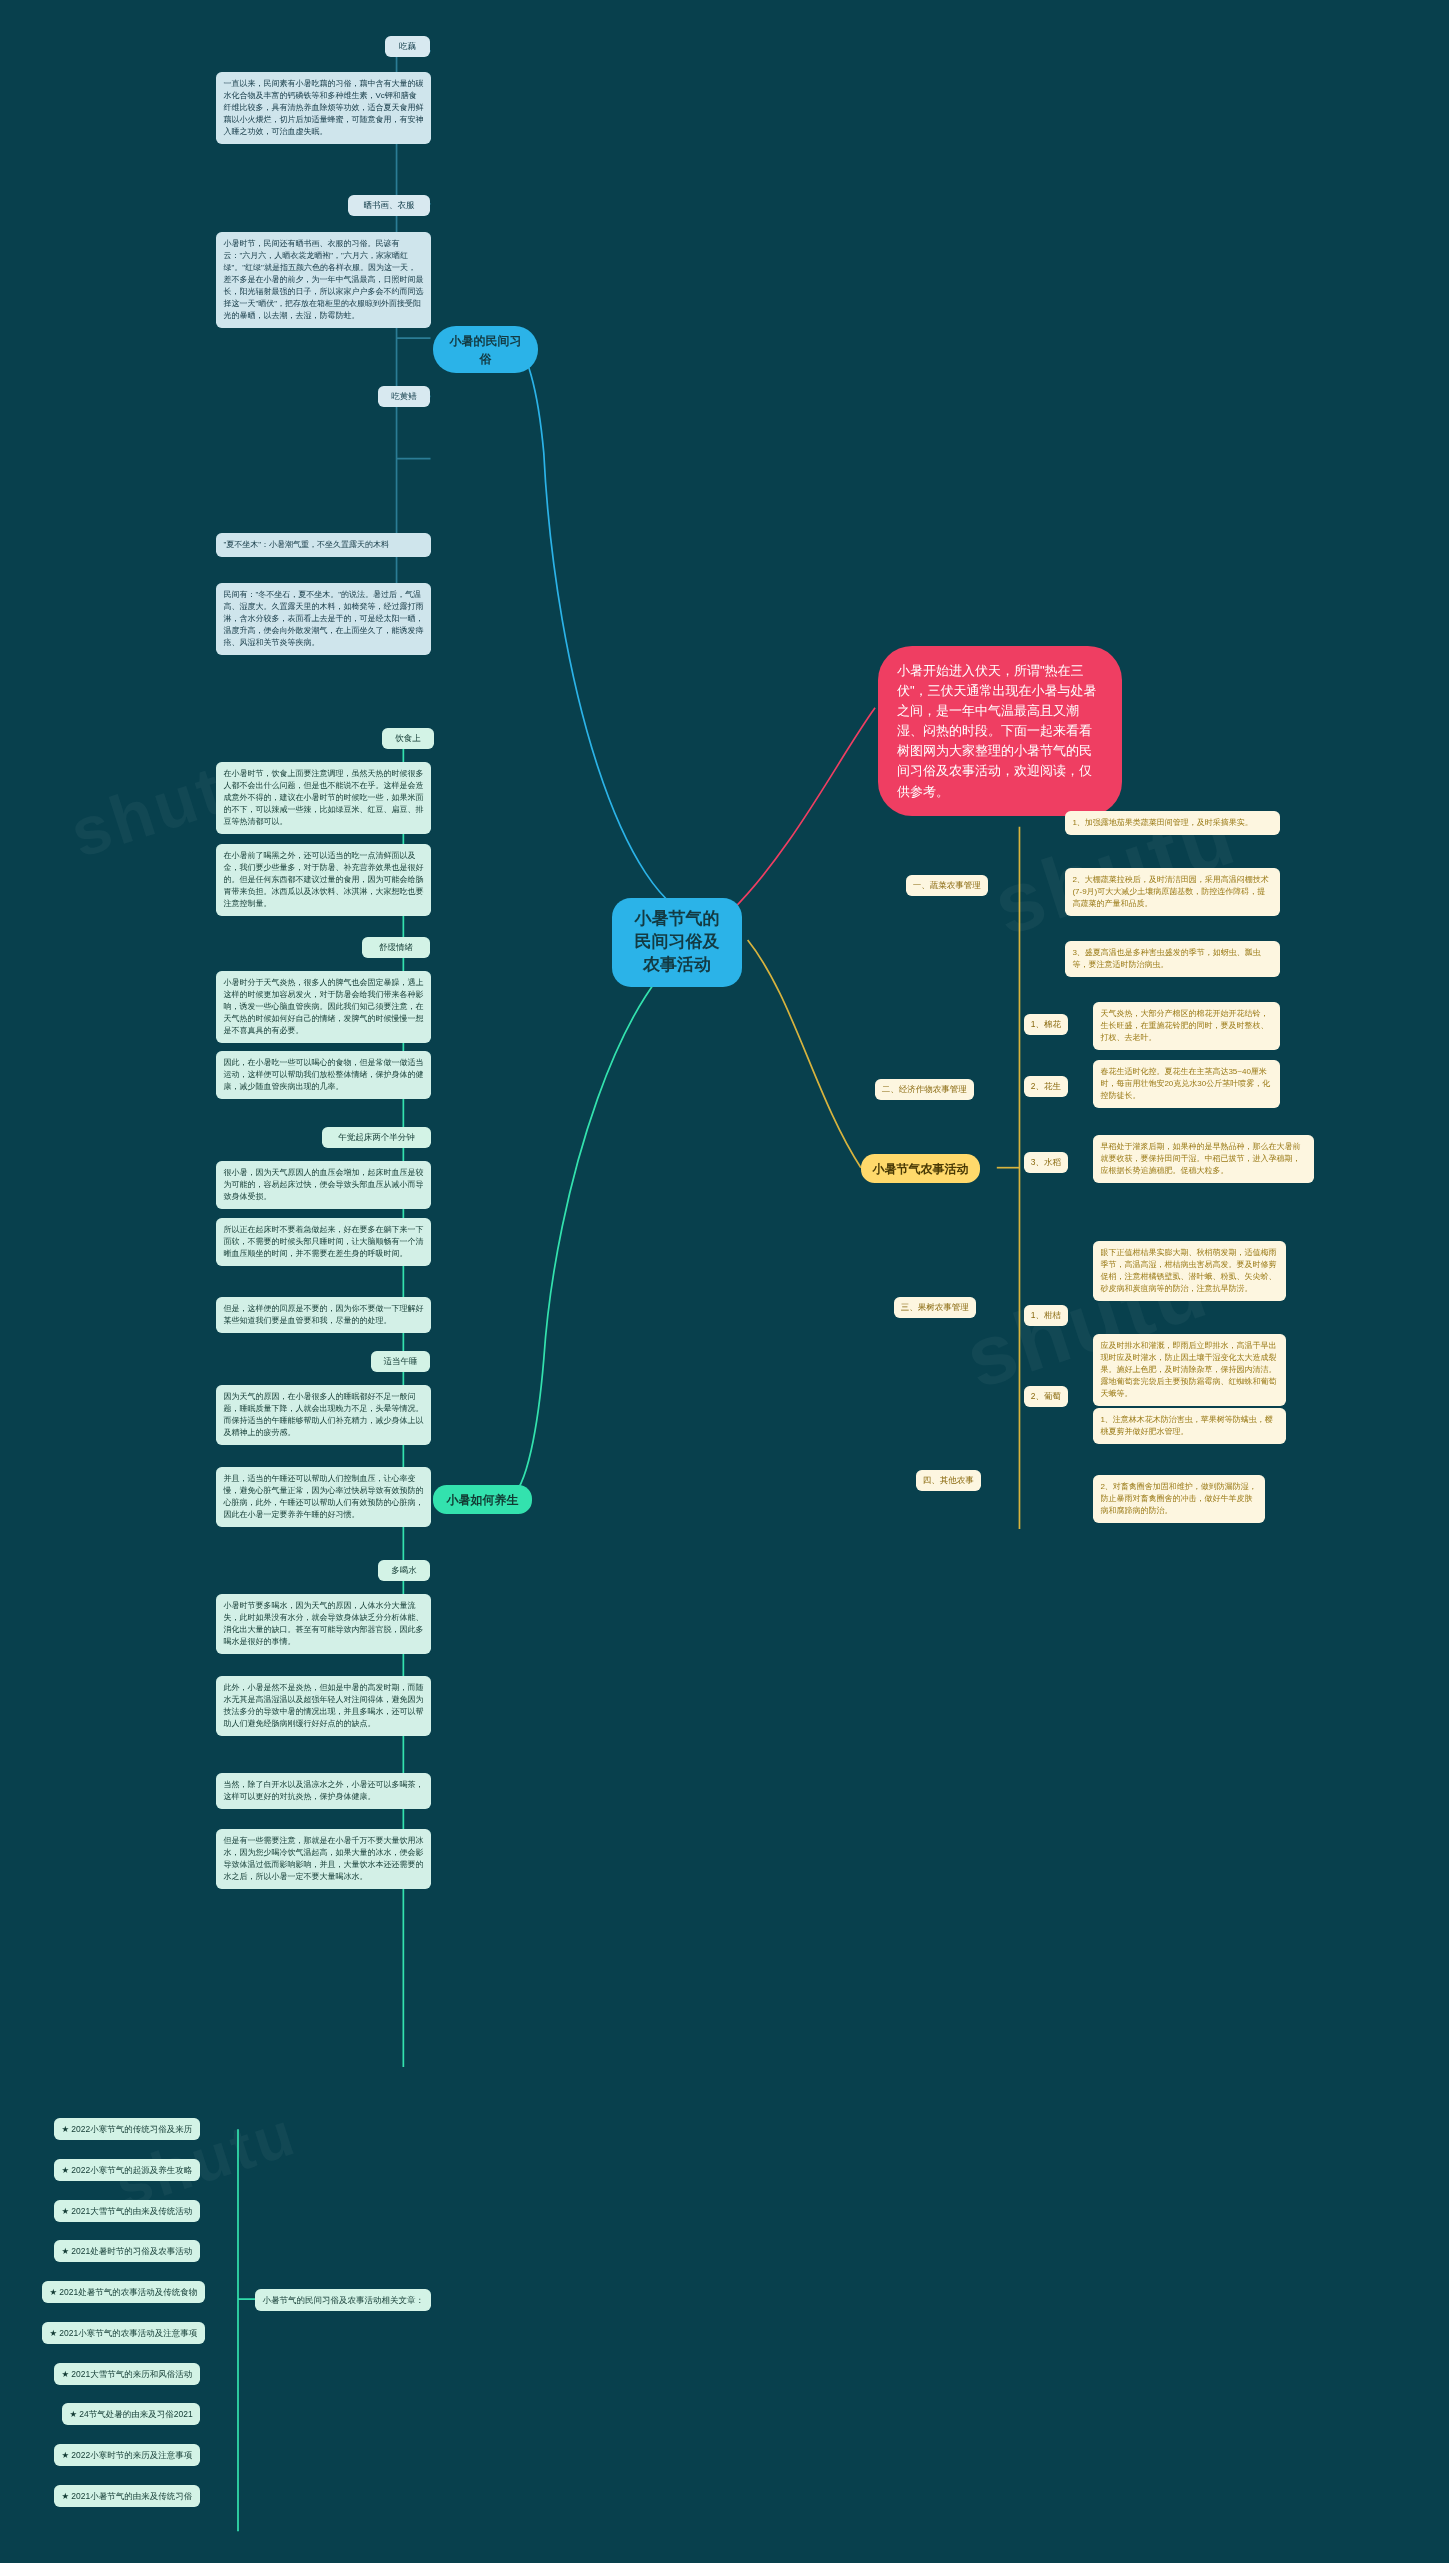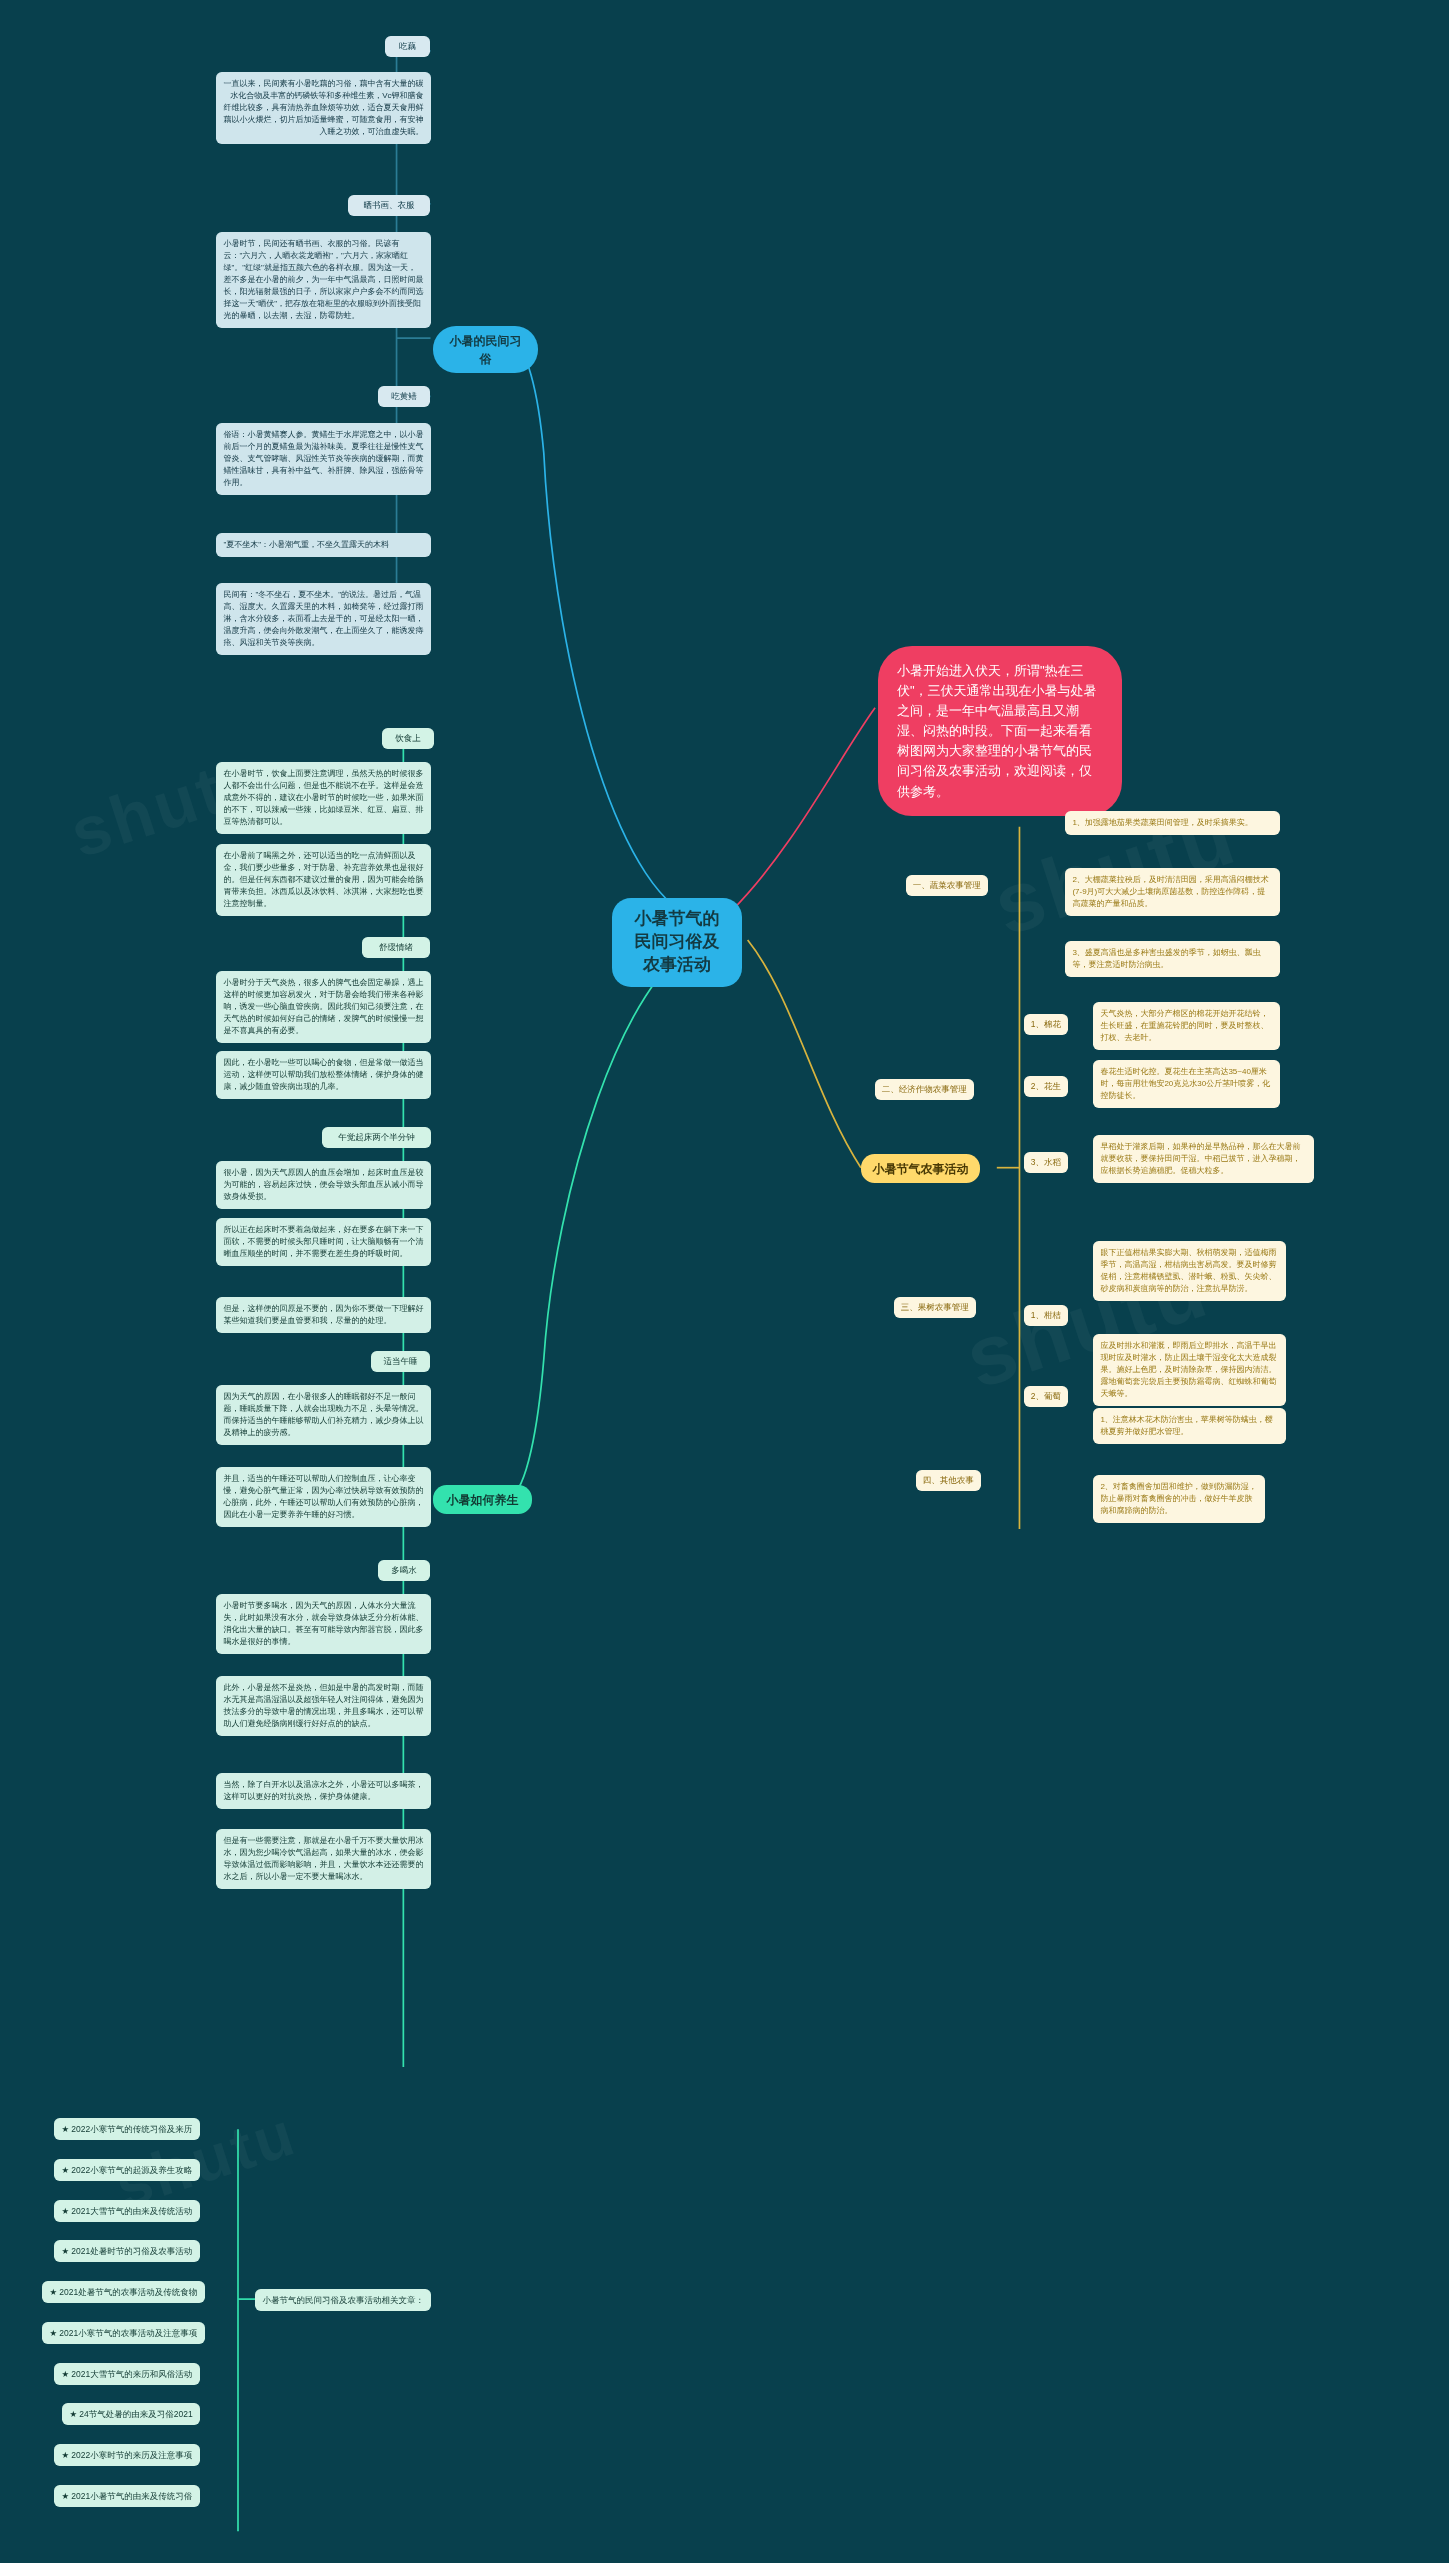--- a/index.html
+++ b/index.html
@@ -201,27 +201,26 @@
 
   <div class="node pink" style="left:878px; top:646px; width:244px;">小暑开始进入伏天，所谓"热在三伏"，三伏天通常出现在小暑与处暑之间，是一年中气温最高且又潮湿、闷热的时段。下面一起来看看树图网为大家整理的小暑节气的民间习俗及农事活动，欢迎阅读，仅供参考。</div>
 
   <div class="node branch-blue" style="left:433px; top:326px; width:105px;">小暑的民间习俗</div>
 
   <div class="node branch-green" style="left:433px; top:1485px; width:99px;">小暑如何养生</div>
 
   <div class="node branch-yellow" style="left:861px; top:1154px; width:119px;">小暑节气农事活动</div>
 
   <div class="node chip-blue" style="left:385px; top:36px; width:45px;">吃藕</div>
-  <div class="node body-blue" style="left:216px; top:72px; width:215px;text-align:right;">一直以来，民间素有小暑吃藕的习俗，藕中含有大量的碳水化合物及丰富的钙磷铁等和多种维生素，Vc钾和膳食纤维比较多，具有清热养血除烦等功效，适合夏天食用鲜藕以小火煨烂，切片后加适量蜂蜜，可随意食用，有安神入睡之功效，可治血虚失眠。</div>
+  <div class="node body-blue" style="left:216px; top:72px; width:215px;">一直以来，民间素有小暑吃藕的习俗，藕中含有大量的碳水化合物及丰富的钙磷铁等和多种维生素，Vc钾和膳食纤维比较多，具有清热养血除烦等功效，适合夏天食用鲜藕以小火煨烂，切片后加适量蜂蜜，可随意食用，有安神入睡之功效，可治血虚失眠。</div>
 
   <div class="node chip-blue" style="left:348px; top:195px; width:82px;">晒书画、衣服</div>
   <div class="node body-blue" style="left:216px; top:232px; width:215px;">小暑时节，民间还有晒书画、衣服的习俗。民谚有云："六月六，人晒衣裳龙晒袍"，"六月六，家家晒红绿"。"红绿"就是指五颜六色的各样衣服。因为这一天，差不多是在小暑的前夕，为一年中气温最高，日照时间最长，阳光辐射最强的日子，所以家家户户多会不约而同选择这一天"晒伏"，把存放在箱柜里的衣服晾到外面接受阳光的暴晒，以去潮，去湿，防霉防蛀。</div>
 
   <div class="node chip-blue" style="left:378px; top:386px; width:52px;">吃黄鳝</div>
-  <div class="node body-blue" style="left:216px; top:423px; width:215px;">俗语：小暑黄鳝赛人参。黄鳝生于水岸泥窟之中，以小暑前后一个月的夏鳝鱼最为滋补味美。夏季往往是慢性支气管炎、支气管哮喘、风湿性关节炎等疾病的缓解期，而黄鳝性温味甘，具有补中益气、补肝脾、除风湿，强筋骨等作用。</div>
 
   <div class="node body-blue" style="left:216px; top:533px; width:215px; text-align:left;">"夏不坐木"：小暑潮气重，不坐久置露天的木料</div>
   <div class="node body-blue" style="left:216px; top:583px; width:215px;">民间有："冬不坐石，夏不坐木。"的说法。暑过后，气温高、湿度大。久置露天里的木料，如椅凳等，经过露打雨淋，含水分较多，表面看上去是干的，可是经太阳一晒，温度升高，便会向外散发潮气，在上面坐久了，能诱发痔疮、风湿和关节炎等疾病。</div>
 
   <div class="node chip-green" style="left:382px; top:728px; width:52px;">饮食上</div>
   <div class="node body-green" style="left:216px; top:844px; width:215px;">在小暑前了喝黑之外，还可以适当的吃一点清鲜面以及金，我们要少些量多，对于防暑、补充营养效果也是很好的。但是任何东西都不建议过量的食用，因为可能会给肠胃带来负担。冰西瓜以及冰饮料、冰淇淋，大家想吃也要注意控制量。</div>
   <div class="node body-green" style="left:216px; top:762px; width:215px;">在小暑时节，饮食上面要注意调理，虽然天热的时候很多人都不会出什么问题，但是也不能说不在乎。这样是会造成意外不得的，建议在小暑时节的时候吃一些，如果米面的不下，可以辣咸一些辣，比如绿豆米、红豆、扁豆、排豆等热清都可以。</div>
 
   <div class="node chip-green" style="left:362px; top:937px; width:68px;">舒缓情绪</div>
   <div class="node body-green" style="left:216px; top:971px; width:215px;">小暑时分于天气炎热，很多人的脾气也会固定暴躁，遇上这样的时候更加容易发火，对于防暑会给我们带来各种影响，诱发一些心脑血管疾病。因此我们知己须要注意，在天气热的时候如何好自己的情绪，发脾气的时候慢慢一想是不喜真具的有必要。</div>

